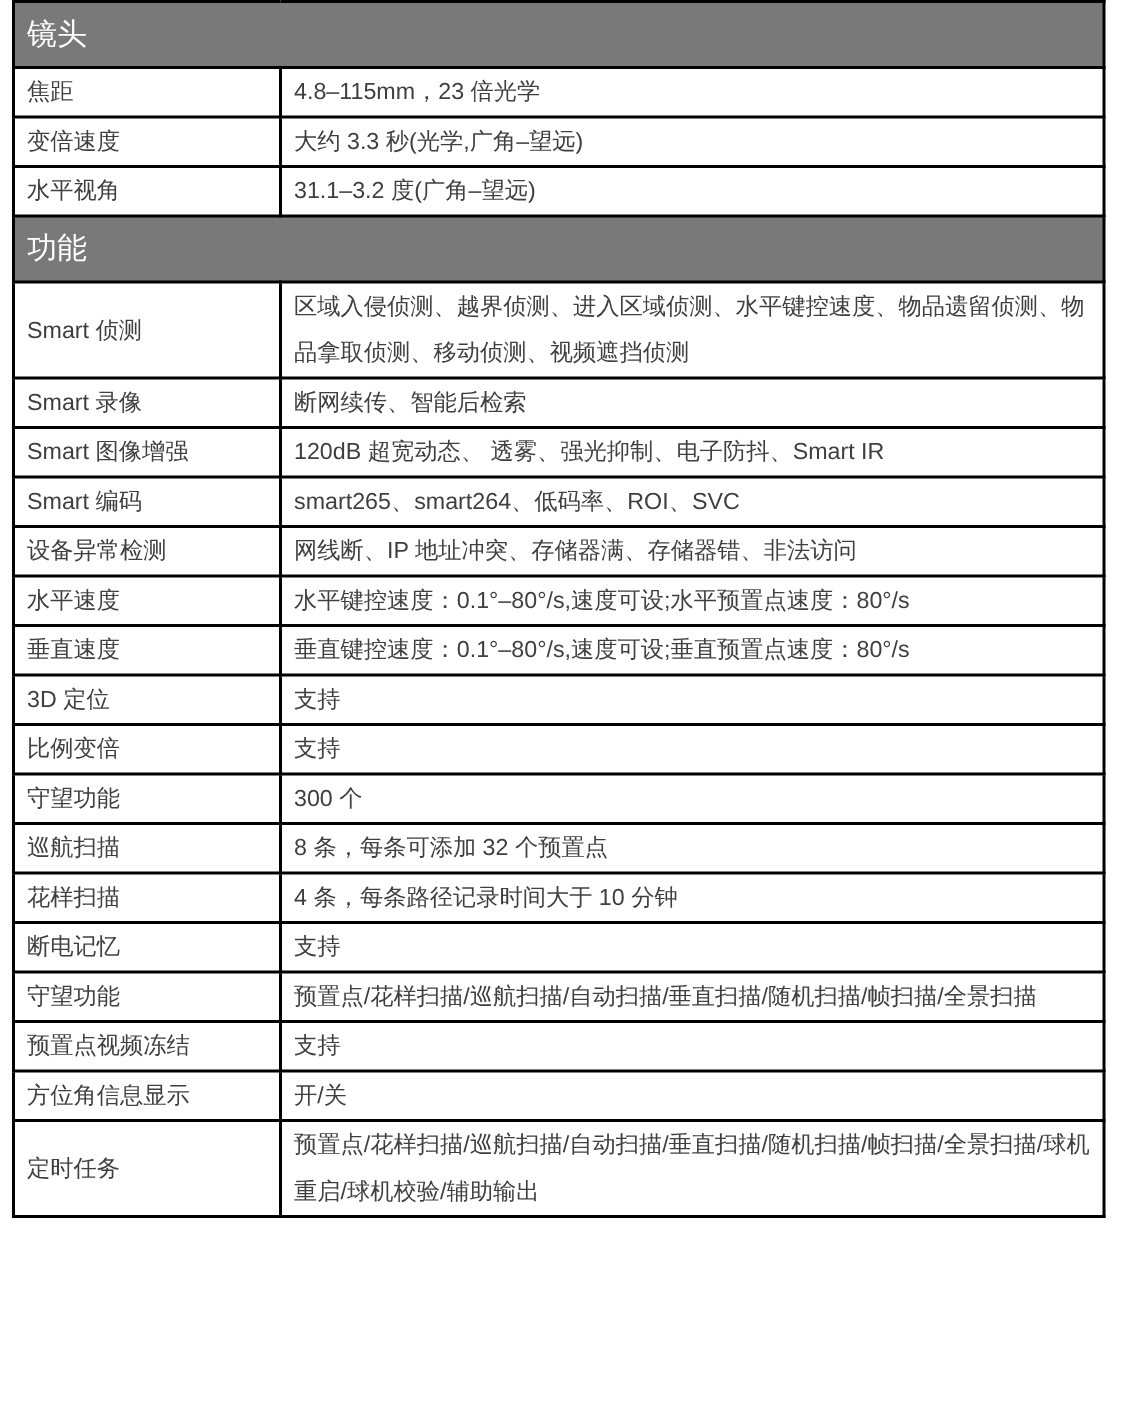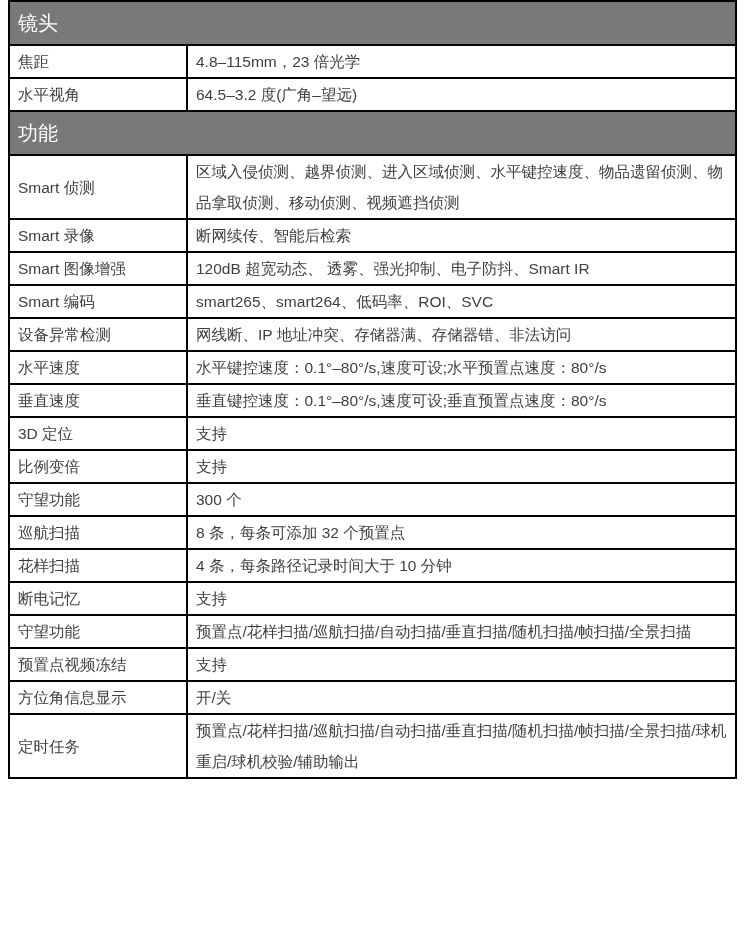--- a/index.html
+++ b/index.html
@@ -55,24 +55,28 @@
   <tbody id="spec-body">
   <tr class="section-row">
     <td colspan="2">镜头</td>
   </tr>
 
   <tr class="spec-row">
     <td class="label-cell">焦距</td>
     <td class="value-cell">4.8–115mm，23 倍光学</td>
   </tr>
 
+  <tr class="spec-row">
+    <td class="label-cell">变倍速度</td>
+    <td class="value-cell">大约 3.3 秒(光学,广角–望远)</td>
+  </tr>
 
   <tr class="spec-row">
     <td class="label-cell">水平视角</td>
-    <td class="value-cell">64.5–3.2 度(广角–望远)</td>
+    <td class="value-cell">31.1–3.2 度(广角–望远)</td>
   </tr>
 
 
 
   <tr class="section-row">
     <td colspan="2">功能</td>
   </tr>
 
   <tr class="spec-row">
     <td class="label-cell">Smart 侦测</td>

